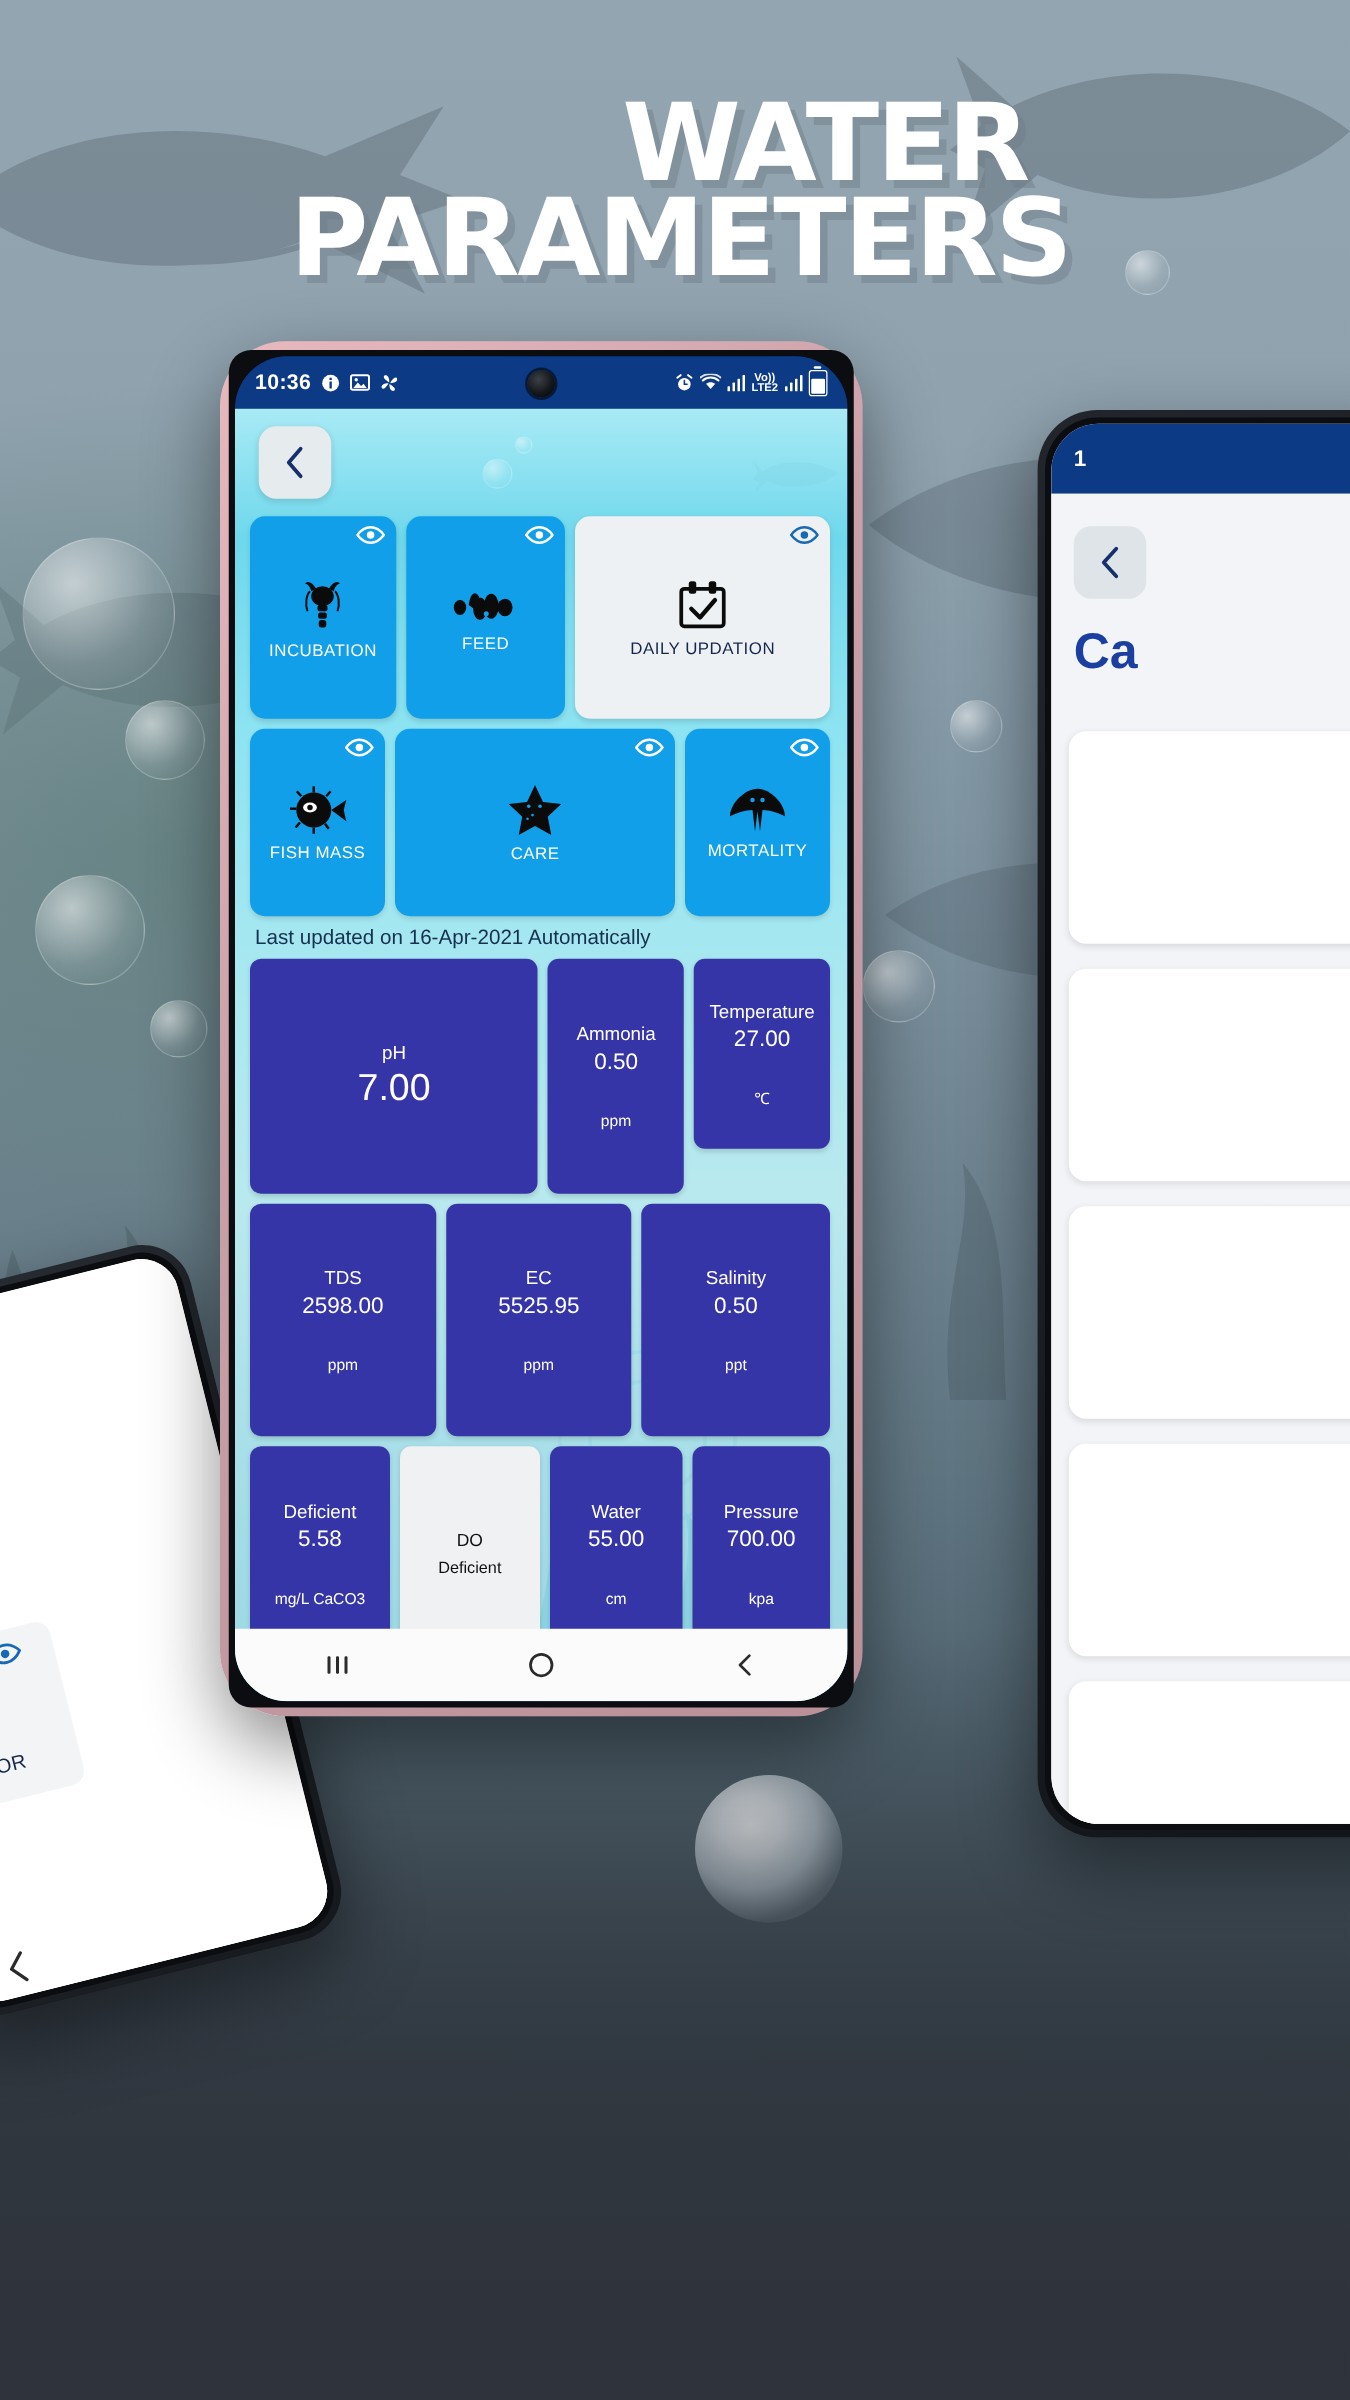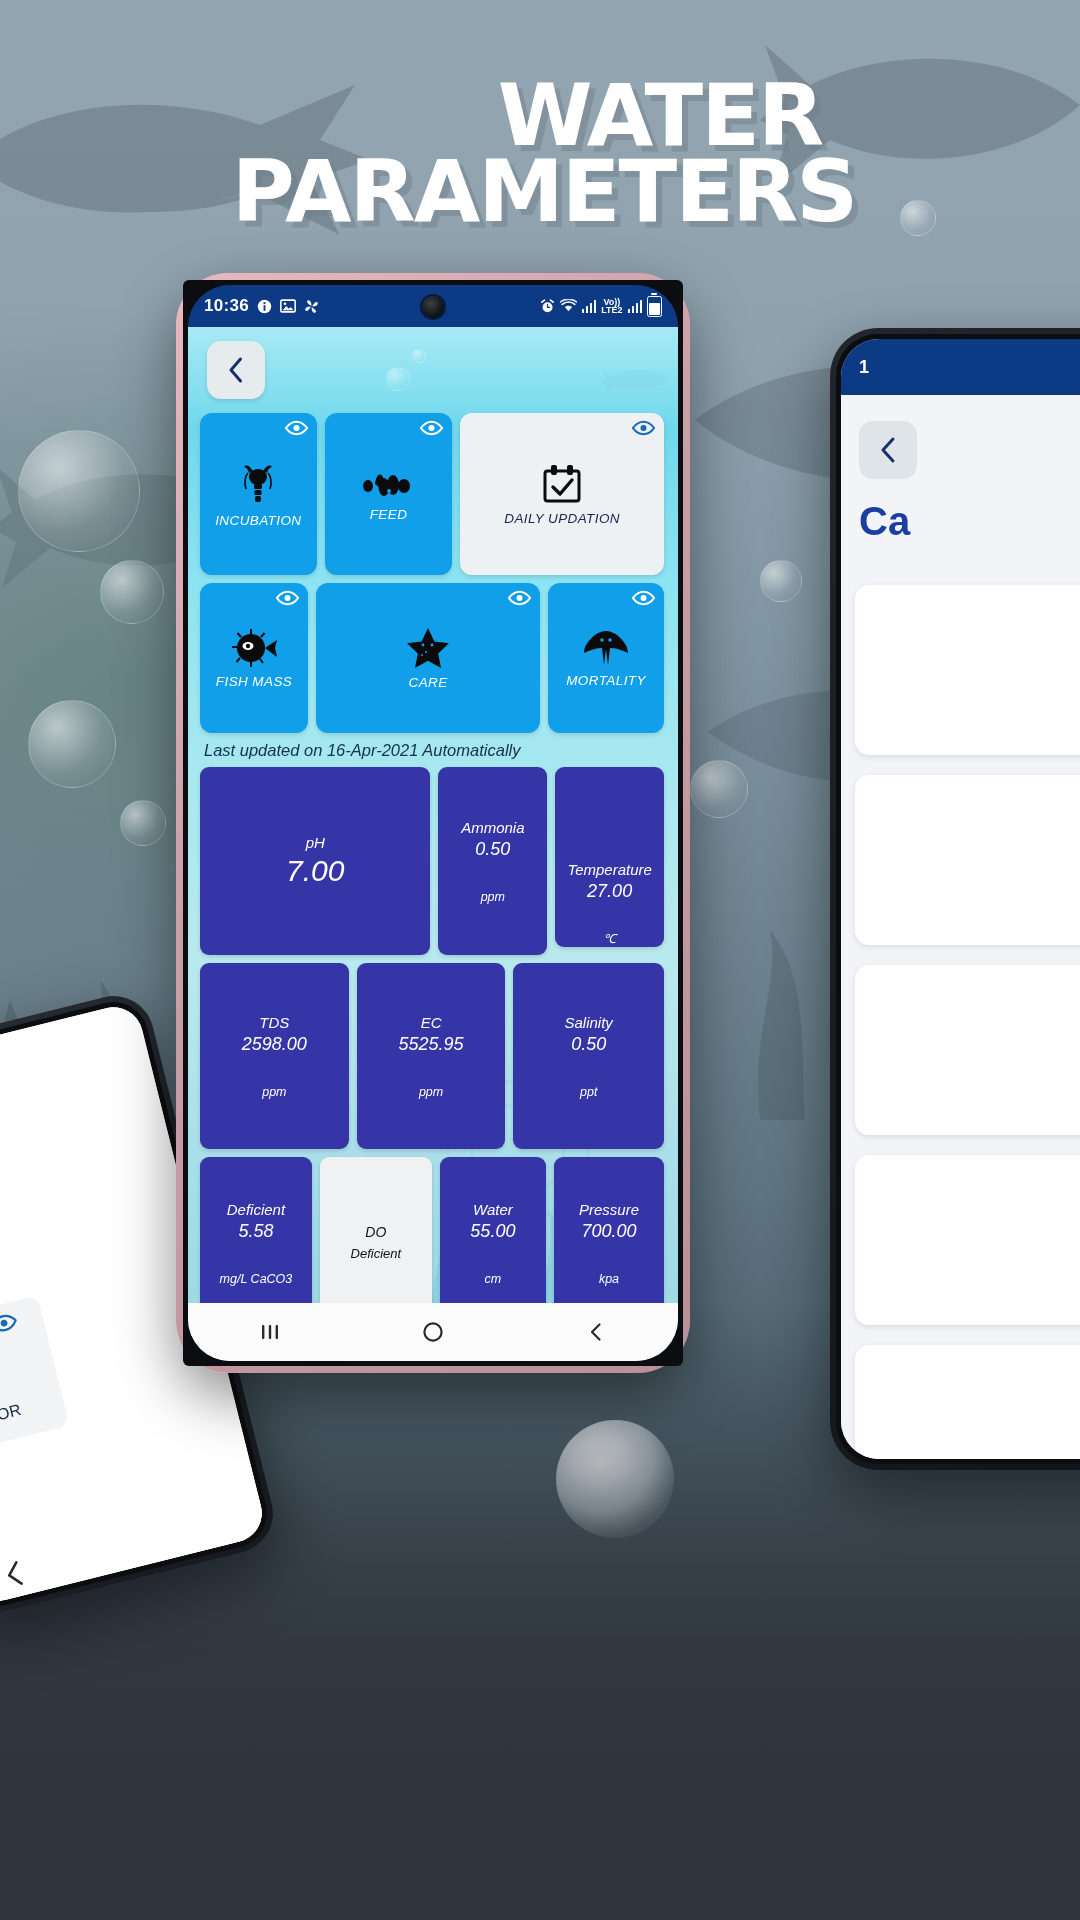--- a/index.html
+++ b/index.html
@@ -47,21 +47,21 @@
   #headline .l1{font-size:86px;padding-left:240px;}
   #headline .l2{font-size:86px;padding-left:8px;}
   
   .phone{
     position:absolute;border-radius:52px;
     background:linear-gradient(135deg,#e8b9bf 0%,#caa0a8 40%,#b98f98 100%);
     padding:7px;
     box-shadow:0 24px 60px rgba(0,0,0,.45);
   }
   .phone-inner{
-    background:#0b0d10;border-radius:6px;padding:5px;height:100%;box-sizing:border-box;
+    background:#0b0d10;border-radius:18px;padding:5px;height:100%;box-sizing:border-box;
   }
   .screen{
     position:relative;width:100%;height:100%;border-radius:42px;overflow:hidden;
     background:#0a2a6b;
   }
   
   #phone-main{left:176px;top:273px;width:500px;height:1086px;}
   
   #phone-left{
     left:-105px;top:1018px;width:310px;height:560px;
@@ -110,21 +110,21 @@
     position:absolute;left:0;right:0;top:42px;bottom:0;
     background:linear-gradient(180deg,#a8eaf5 0%,#6fd8ec 10%,#8fe4f2 26%,#a9e8f0 44%,#b9e9ee 62%,#a9dfe8 80%,#9ad7e3 100%);
     overflow:hidden;
   }
   .water-deco{position:absolute;opacity:.35;}
   .backbtn{
     position:absolute;left:19px;top:14px;width:58px;height:58px;border-radius:14px;
     background:#e6ecee;display:flex;align-items:center;justify-content:center;
     box-shadow:0 2px 5px rgba(0,0,0,.12);
   }
-  .grid-wrap{position:absolute;left:12px;right:14px;top:86px;font-style:italic;}
+  .grid-wrap{position:absolute;left:12px;right:14px;top:86px;}
   .row{display:flex;gap:8px;margin-bottom:8px;}
   .tile{
     position:relative;background:#109fe8;border-radius:12px;
     display:flex;flex-direction:column;align-items:center;justify-content:center;
     box-shadow:0 2px 4px rgba(0,0,0,.12);
   }
   .tile.light{background:#eef1f3;}
   .tile .eye{position:absolute;right:9px;top:7px;}
   .tile .ticon{margin-bottom:6px;}
   .tile .tlabel{
@@ -478,21 +478,21 @@
           <div class="row">
             <div class="ptile" style="width:250px;height:188px;">
               <div class="p-name">pH</div>
               <div class="p-val big">7.00</div>
             </div>
             <div class="ptile" style="width:118px;height:188px;">
               <div class="p-name">Ammonia</div>
               <div class="p-val">0.50</div>
               <div class="p-unit">ppm</div>
             </div>
-            <div class="ptile" style="width:118px;height:180px;justify-content:flex-end;">
+            <div class="ptile" style="width:118px;height:152px;">
               <div class="p-name">Temperature</div>
               <div class="p-val">27.00</div>
               <div class="p-unit">℃</div>
             </div>
           </div>
 
           <div class="row">
             <div class="ptile" style="width:158px;height:186px;">
               <div class="p-name">TDS</div>
               <div class="p-val">2598.00</div>

